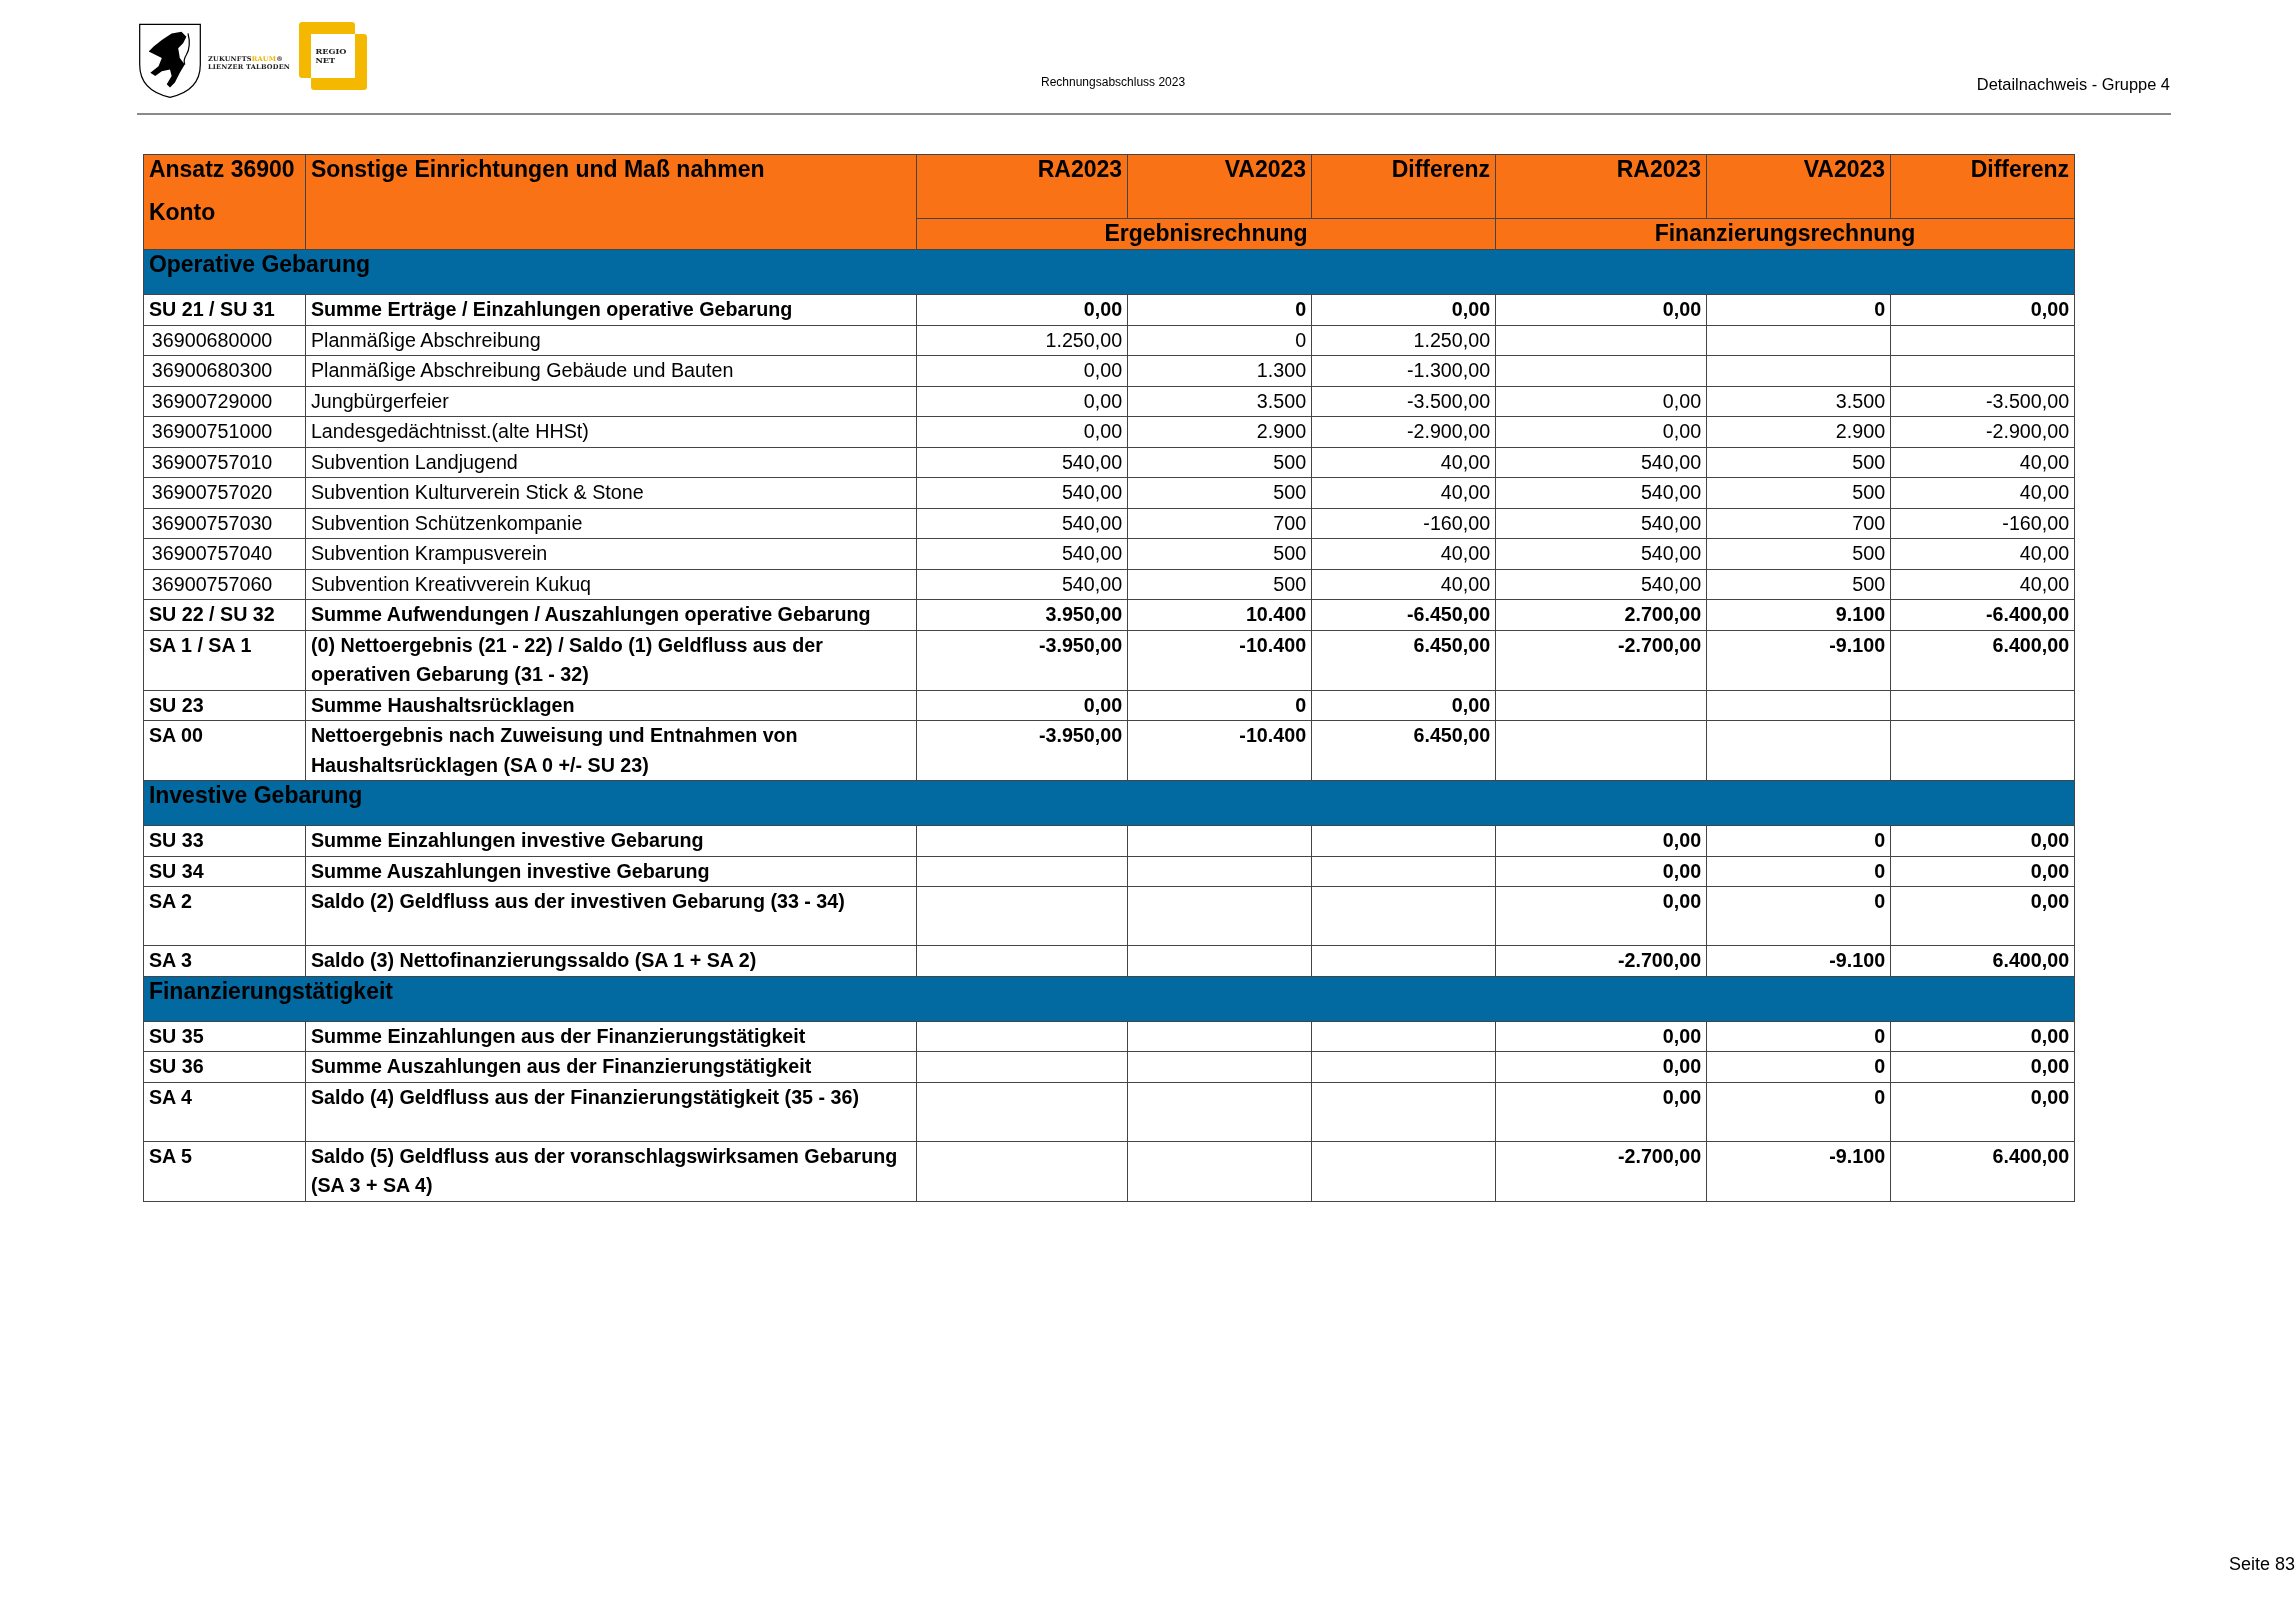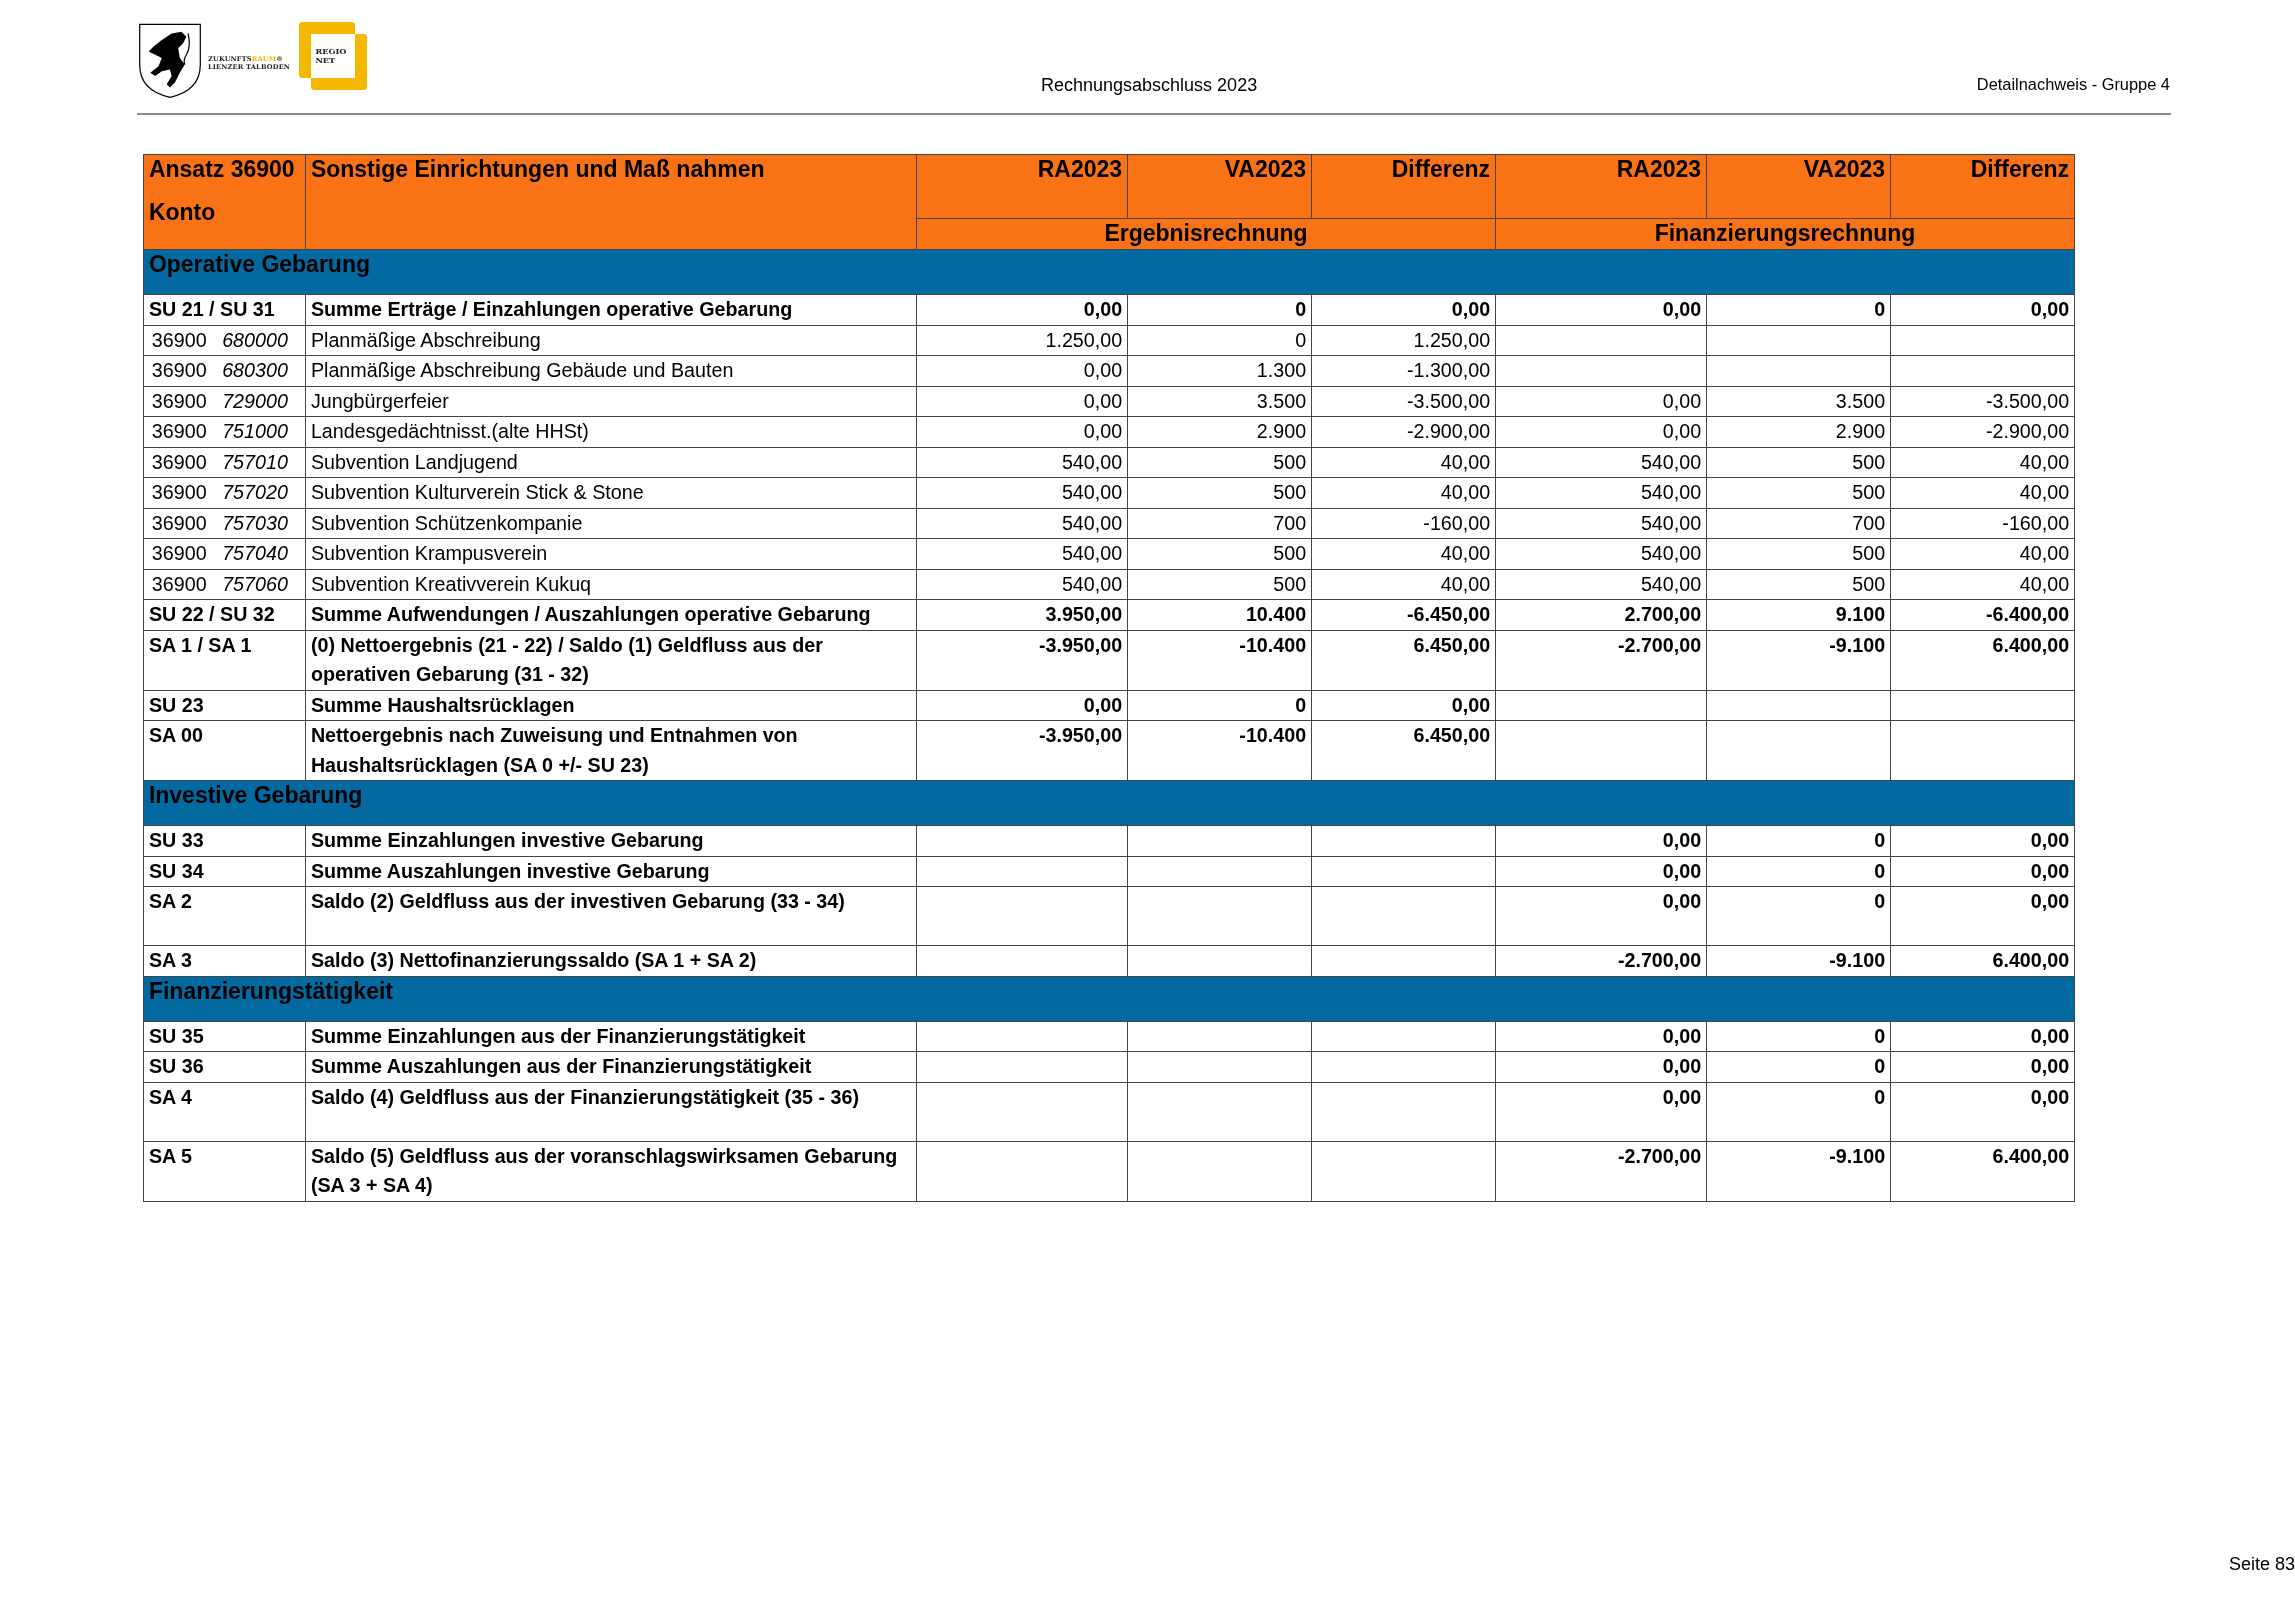--- a/index.html
+++ b/index.html
@@ -8,21 +8,21 @@
   .hdr-logo { position: absolute; left: 137px; top: 22px; width: 238px; height: 79px; }
   .shield { position: absolute; left: 0; top: 0; width: 66px; height: 77px; }
   .zr-text { position: absolute; left: 71px; top: 33px; font-family: "DejaVu Serif", serif;
              font-weight: bold; font-size: 6.6px; line-height: 8.2px; color: #222; letter-spacing: 0.2px; }
   .zr-text .accent { color: #f0b400; }
   .regio { position: absolute; left: 162px; top: 0; width: 70px; height: 67px; }
   .regio .outer { position: absolute; left: 0; top: 0; width: 56px; height: 56px; background: #f5b800; border-radius: 3.3px; }
   .regio .outer2 { position: absolute; left: 11.5px; top: 11.5px; width: 56px; height: 56px; background: #f5b800; border-radius: 3.3px; }
   .regio .inner { position: absolute; left: 11.5px; top: 11.5px; width: 44px; height: 44px; background: #fff; }
   .regio .lbl { position: absolute; left: 16.4px; top: 24.6px; font-family: "DejaVu Serif", serif; font-weight: bold; font-size: 8.2px; line-height: 9.8px; color: #222; }
-  .doc-title { position: absolute; left: 1041px; top: 75px; font-size: 18px; font-family: "Liberation Sans", sans-serif; }
+  .doc-title { position: absolute; left: 1041px; top: 75px; font-size: 12px; font-family: "Liberation Sans", sans-serif; }
   .doc-sub { position: absolute; right: 125px; top: 75px; font-size: 16.4px; font-family: "Liberation Sans", sans-serif; }
   .hdr-rule { position: absolute; left: 137px; top: 113px; width: 2034px; height: 1.6px; background: #8a8a8a; }
 
   table.fin { position: absolute; left: 143px; top: 154px; border-collapse: collapse; table-layout: fixed;
               font-family: "Liberation Sans", sans-serif; font-size: 19.7px; }
   table.fin td { border: 1.6px solid #444; padding: 0 4.9px; vertical-align: top; line-height: 29.5px; white-space: nowrap; overflow: hidden; }
   table.fin td.wrap { white-space: normal; }
   .c-code { width: 162px; }
   .c-desc { width: 611px; }
   .c-n1 { width: 211px; } .c-n2 { width: 184px; } .c-n3 { width: 184px; }
@@ -30,21 +30,21 @@
   .num { text-align: right; }
   .b { font-weight: bold; }
   .head td { background: #f97316; font-weight: bold; font-size: 23px; line-height: 33px; }
   .head1 td { height: 63px; }
   .head2 td { height: 30px; text-align: center; }
   .sect td { background: #0369a1; font-weight: bold; font-size: 23px; height: 44px; line-height: 44px; }
   tr.r1 td { height: 29px; }
   tr.r2 td { height: 58px; }
   .konto-row { display: flex; }
   .konto-row .k1 { width: 61px; text-align: right; }
-  .konto-row .k2 { flex: 1; text-align: center; font-style: italic; }
+  .konto-row .k2 { flex: 1; text-align: left; }
   .footer { position: absolute; left: 0; width: 2295px; top: 1554px; text-align: right; font-size: 18px; font-family: "Liberation Sans", sans-serif; }
 </style>
 </head>
 <body>
 
 <div class="hdr-logo">
   <svg class="shield" viewBox="0 0 80 94">
     <path d="M3 3 H77 V52 Q77 84 40 92 Q3 84 3 52 Z" fill="#fff" stroke="#000" stroke-width="1.5"></path>
     <path d="M20 30 L30 22 L42 14 L54 12 L60 18 L56 26 L50 32 L52 44 L58 52 L52 62 L46 74 L40 80 L36 76 L42 66 L40 58 L30 60 L22 66 L16 62 L26 54 L30 44 L22 40 L14 36 Z" fill="#000"></path>
     <path d="M62 14 Q66 30 60 40 Q56 46 58 52" fill="none" stroke="#000" stroke-width="1.5"></path>

